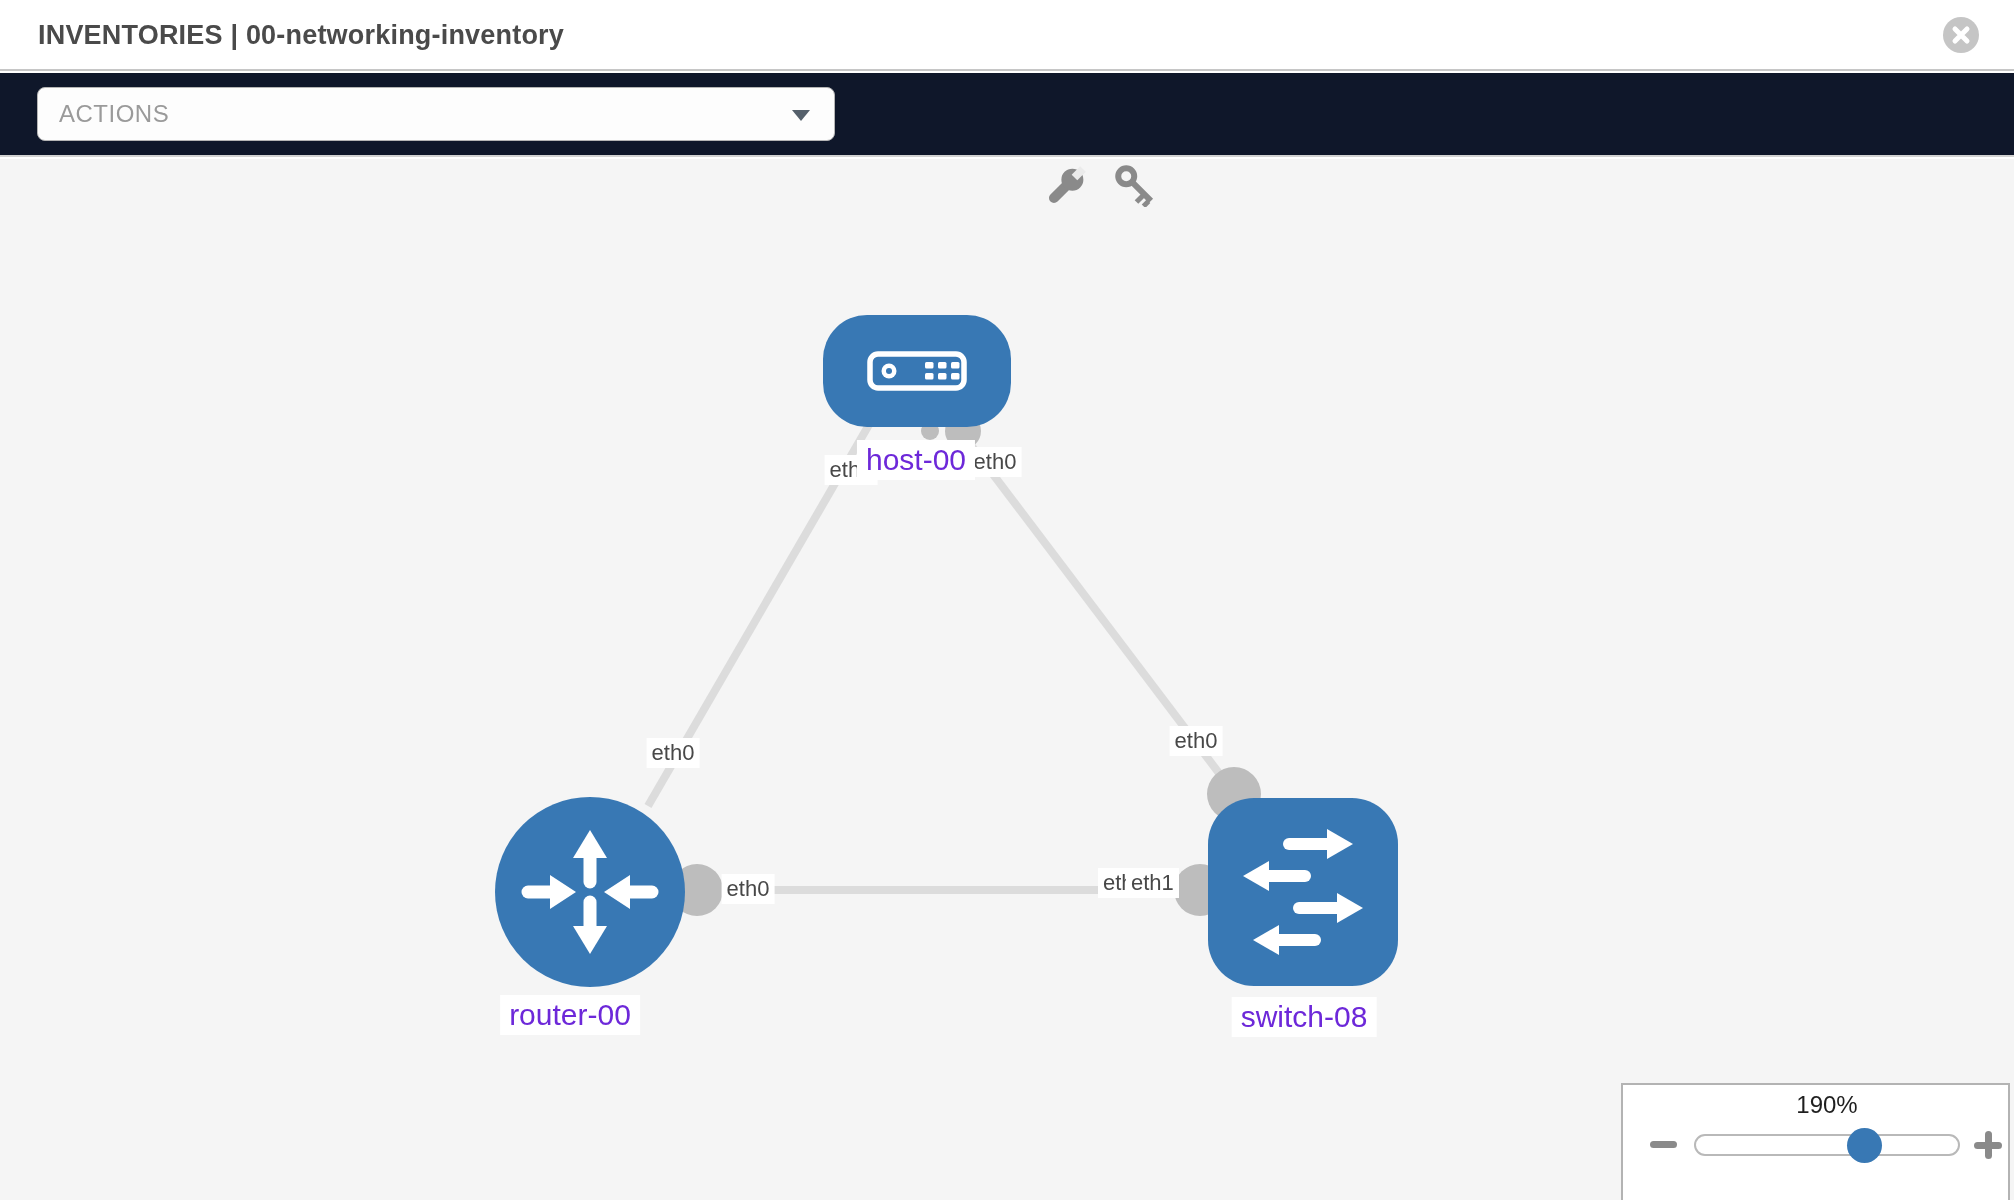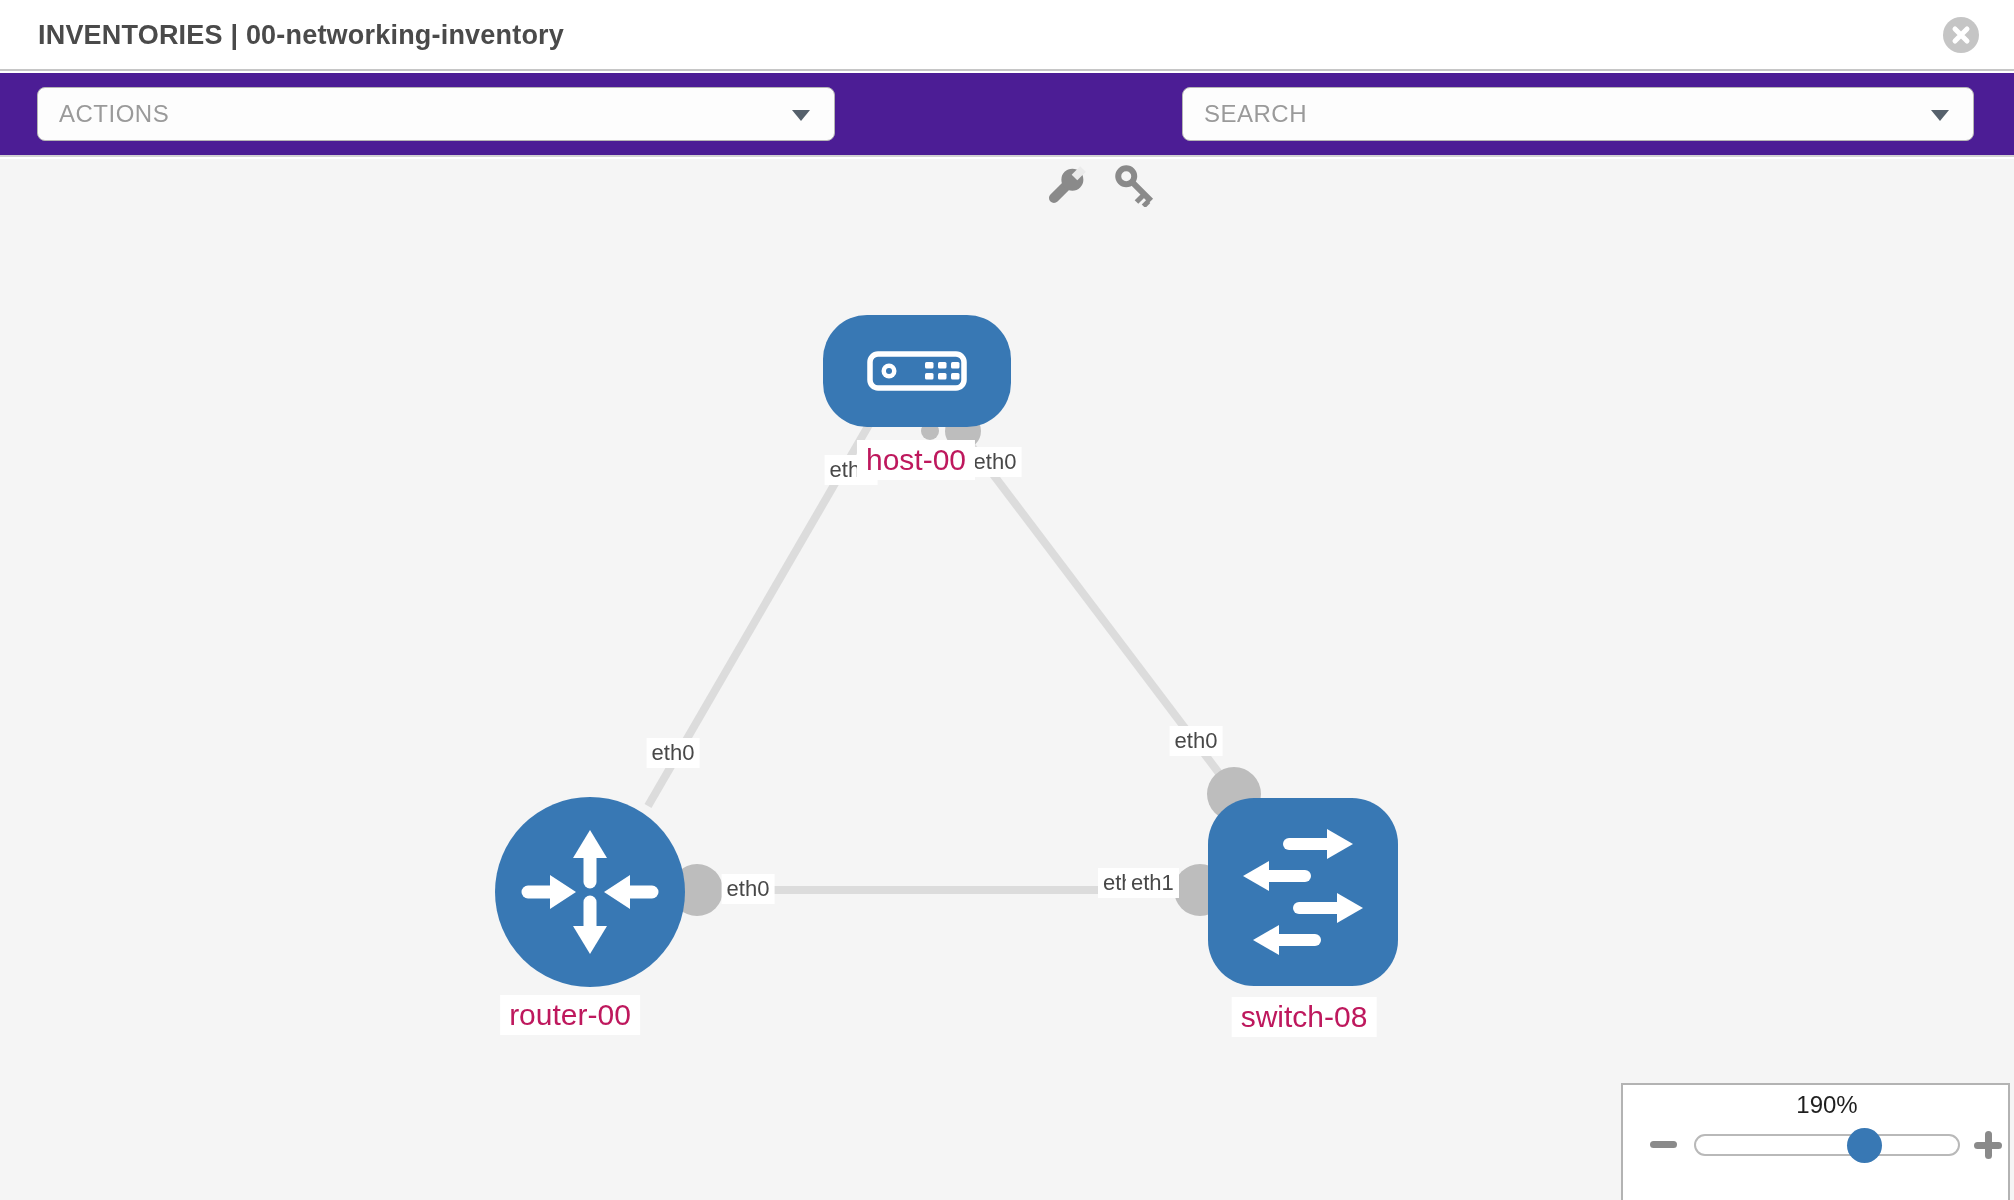--- a/index.html
+++ b/index.html
@@ -10,42 +10,42 @@
   #header { position:absolute; left:0; top:0; width:2014px; height:71px;
             background:#ffffff; border-bottom:2px solid #c6c6c6; z-index:30;padding-left:8px; }
   #page-title { position:absolute; left:38px; top:0; line-height:71px;
                 font-size:27px; font-weight:700; color:#4a4a4a; letter-spacing:0.2px; }
   #close-btn { position:absolute; left:1943px; top:17px; width:36px; height:36px;
                border-radius:50%; background:#c5c5c5; cursor:pointer;
                display:flex; align-items:center; justify-content:center; }
 
   
   #toolbar { position:absolute; left:0; top:73px; width:2014px; height:84px;
-             background:#4c1d95; border-bottom:2px solid #d2d2d2; z-index:29; }
+             background:#0f172a; border-bottom:2px solid #d2d2d2; z-index:29; }
   .select-box { position:absolute; top:14px; height:54px; background:#fdfdfd;
                 border:1px solid #b5b5b5; border-radius:8px; cursor:pointer; }
   .select-box .select-label { position:absolute; left:21px; top:0; line-height:52px;
                               font-size:24px; color:#9a9a9a; letter-spacing:0.5px; }
   .caret { position:absolute; right:24px; top:22px; width:0; height:0;
            border-left:9px solid transparent; border-right:9px solid transparent;
            border-top:11px solid #55606b; }
   #actions-select { left:37px; width:798px; }
   #search-select  { left:1182px; width:792px; }
   .tool-icon { position:absolute; top:92px; width:42px; height:42px; cursor:pointer; }
   #wrench-icon { left:1045px; }
   #key-icon    { left:1113px; }
 
   
   #canvas { position:absolute; left:0; top:159px; width:2014px; height:1041px;
             background:#f5f5f5; overflow:hidden; }
   #graph-svg { position:absolute; left:0; top:0; }
 
   
   .node-label { position:absolute; transform:translateX(-50%);
-                background:#ffffff; color:#be185d; font-size:30px;
+                background:#ffffff; color:#6d28d9; font-size:30px;
                 padding:3px 9px; white-space:nowrap; z-index:6; }
   .iface-label { position:absolute; transform:translateX(-50%);
                  background:#ffffff; color:#484848; font-size:22px;
                  padding:2px 5px; white-space:nowrap; z-index:5; }
   .iface-label.anchored { transform:none; }
   #if-under { z-index:4; }
   #if-over  { z-index:5; }
 
   
   #zoom-panel { position:absolute; left:1621px; top:1083px; width:389px; height:160px;
@@ -94,24 +94,20 @@
 
   <svg id="key-icon" class="tool-icon" viewBox="0 0 42 42">
     <g transform="translate(21,19) rotate(-45)">
       <circle cx="0" cy="-11" r="8" fill="none" stroke="#8a8a8a" stroke-width="6"></circle>
       <rect x="-3" y="-4" width="6" height="28" fill="#8a8a8a"></rect>
       <rect x="-11" y="12" width="9" height="5" fill="#8a8a8a"></rect>
       <rect x="-9" y="20" width="7" height="5" fill="#8a8a8a"></rect>
     </g>
   </svg>
 
-  <div id="search-select" class="select-box">
-    <span class="select-label">SEARCH</span>
-    <span class="caret"></span>
-  </div>
 </div>
 
 <div id="canvas">
   <svg id="graph-svg" width="2014" height="1041" viewBox="0 0 2014 1041">
 
     <g stroke="#dcdcdc" stroke-width="8">
       <line x1="870" y1="264" x2="648" y2="647"></line>
       <line x1="958" y1="269" x2="1234" y2="634"></line>
       <line x1="695" y1="731" x2="1200" y2="731"></line>
     </g>

